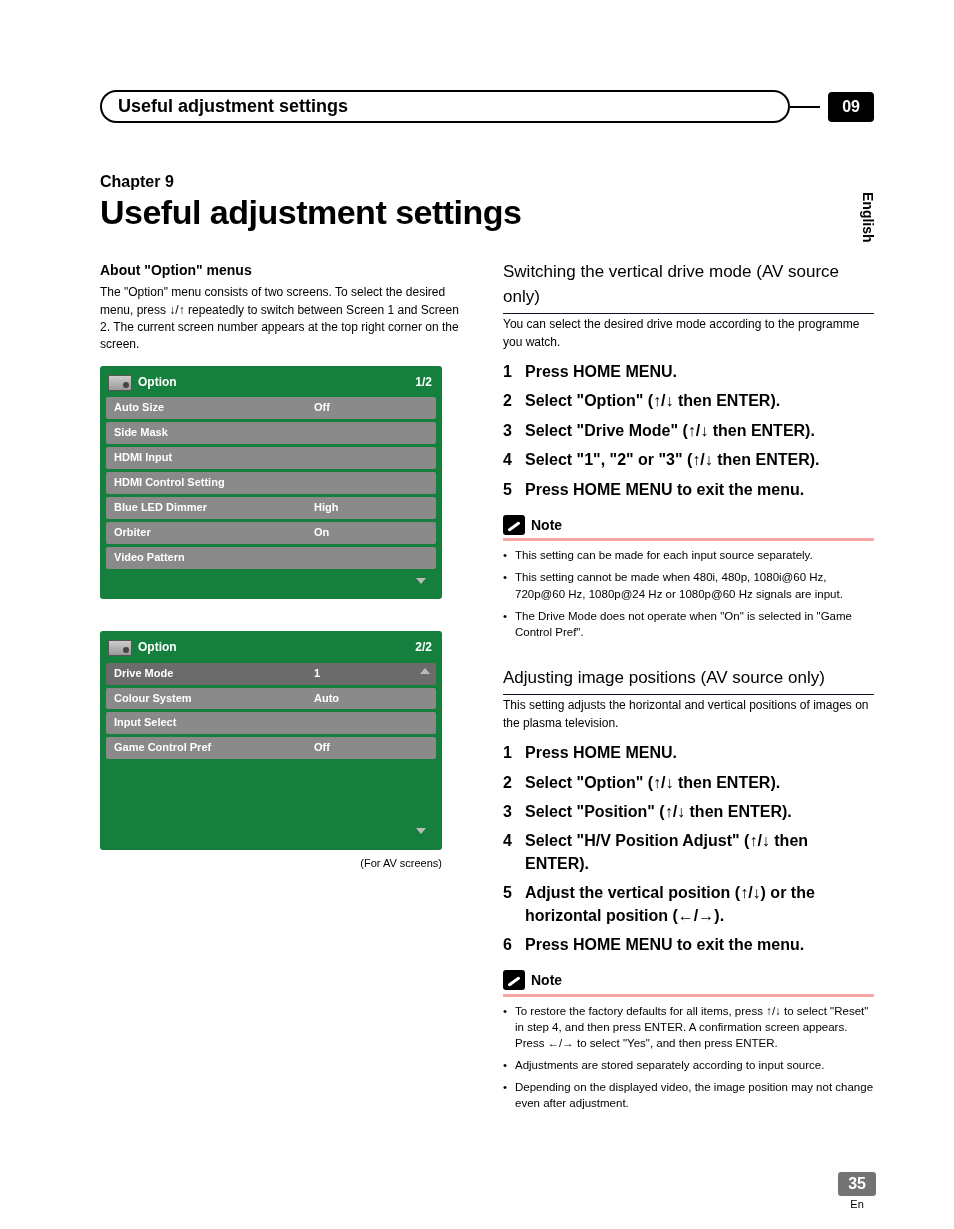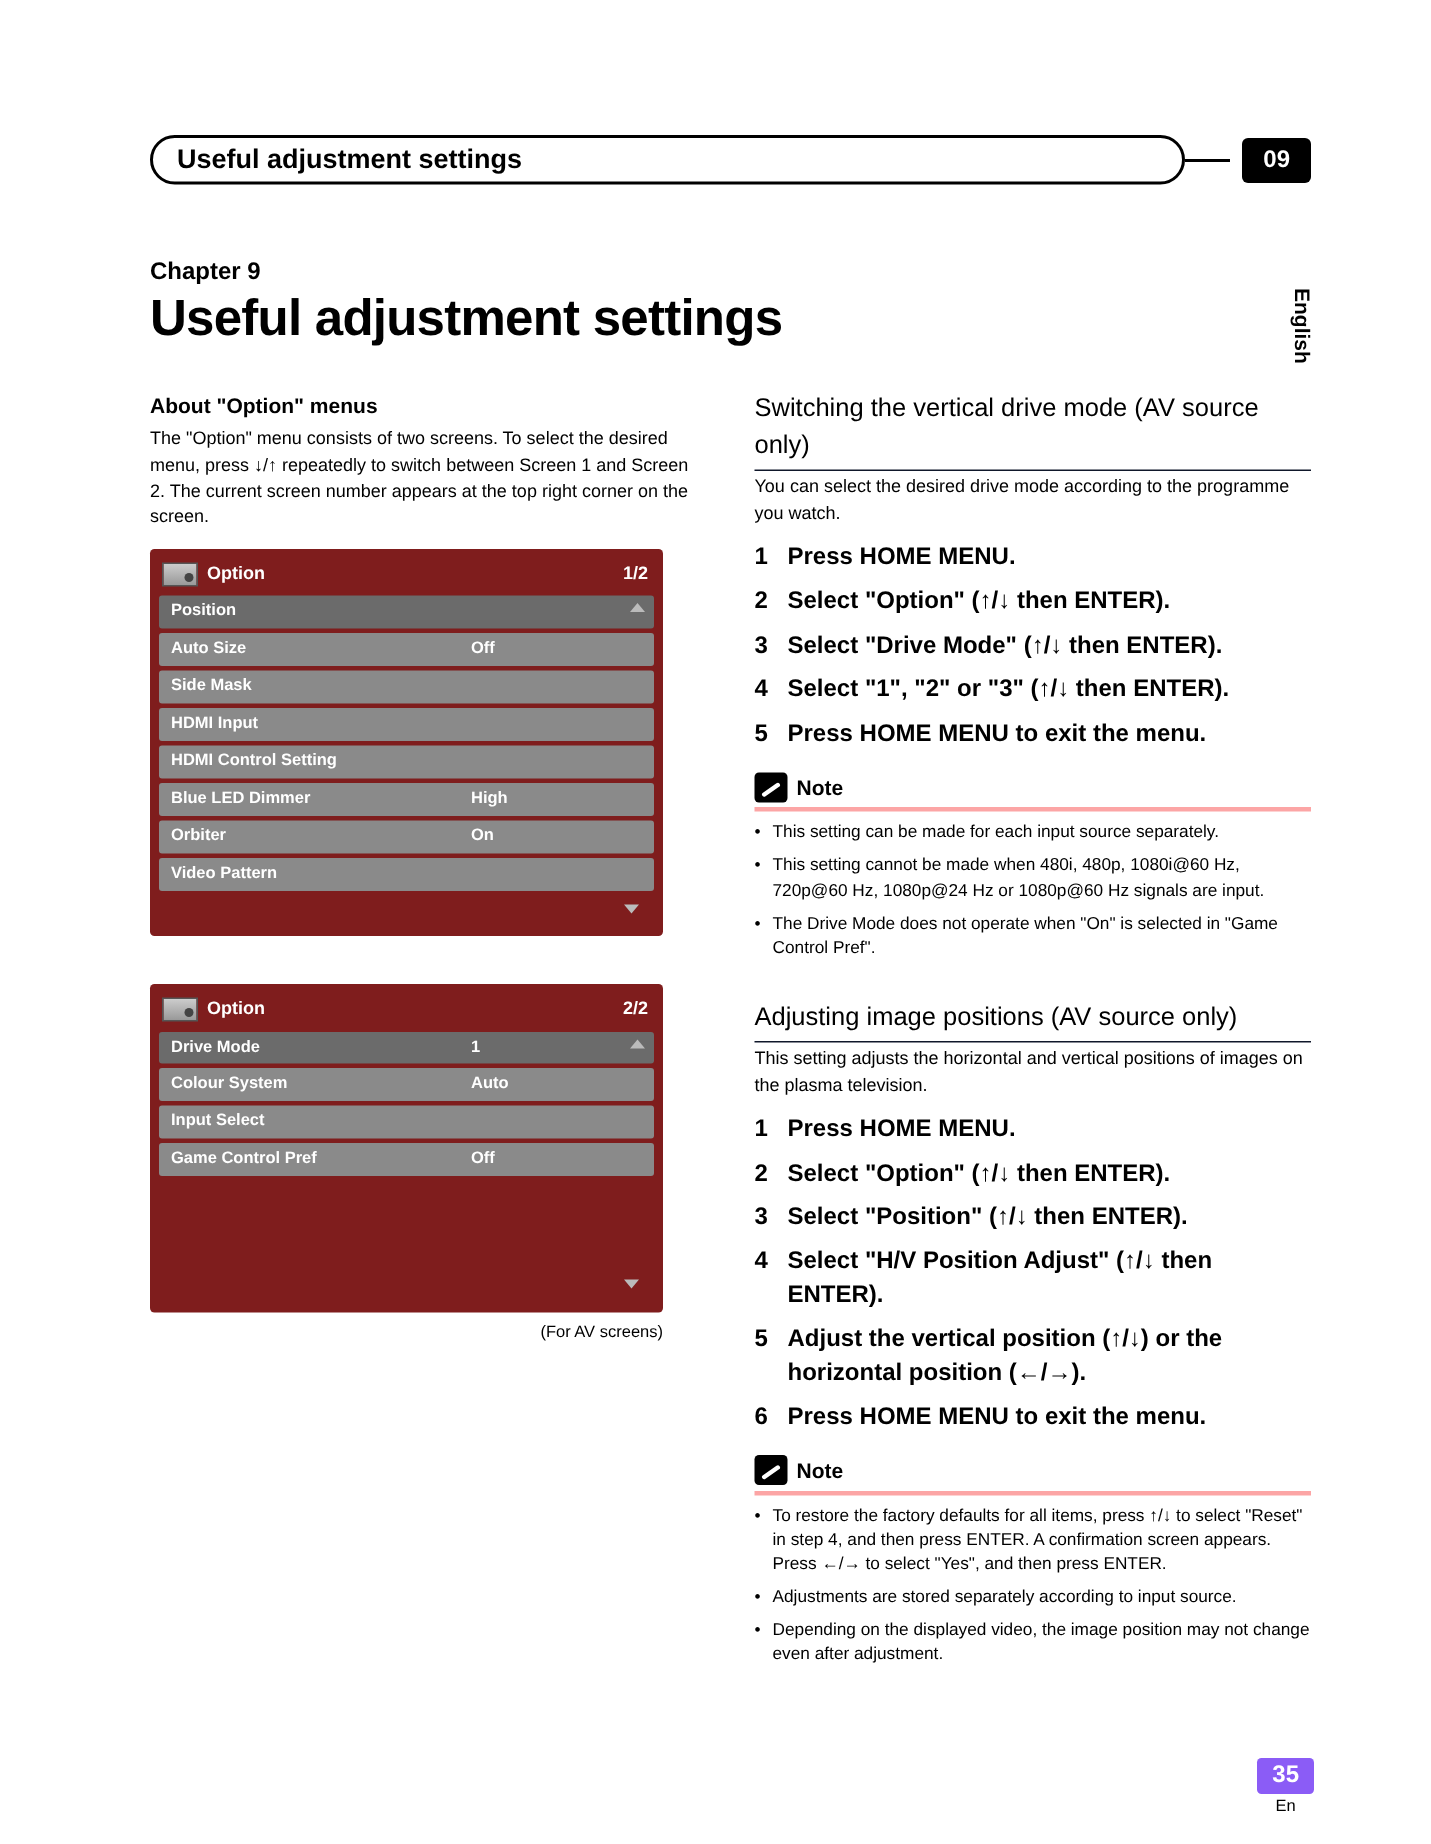--- a/index.html
+++ b/index.html
@@ -77,21 +77,21 @@
     margin: 0 0 4px 0;
   }
   .section-head {
     font-weight: 400;
     font-size: 17px;
     margin: 0 0 2px 0;
     border-bottom: 1px solid #0f172a;
     padding-bottom: 4px;
   }
   .menu-box {
-    background: #7f1d1d;
+    background: #15803d;
     border-radius: 3px;
     padding: 6px 6px 10px 6px;
     margin-top: 12px;
     width: 330px;
     min-height: 150px;
   }
   .menu-header {
     display: flex;
     align-items: center;
     color: #fff;
@@ -222,21 +222,21 @@
     position: absolute;
     left: 0;
   }
   .page-num-block {
     position: absolute;
     right: 78px;
     bottom: 40px;
     text-align: center;
   }
   .page-num {
-    background: #8b5cf6;
+    background: #737373;
     color: #fff;
     font-weight: bold;
     font-size: 16px;
     padding: 3px 10px;
     border-radius: 3px;
     display: inline-block;
   }
   .page-lang {
     font-size: 11px;
     margin-top: 2px;
@@ -264,25 +264,20 @@
     <div class="col">
       <div class="sub-head">About "Option" menus</div>
       <p class="intro-p">The "Option" menu consists of two screens. To select the desired menu, press ↓/↑ repeatedly to switch between Screen 1 and Screen 2. The current screen number appears at the top right corner on the screen.</p>
 
       <div class="menu-box">
         <div class="menu-header">
           <span class="icon"></span>
           <span>Option</span>
           <span class="spacer"></span>
           <span>1/2</span>
-        </div>
-        <div class="menu-row first">
-          <span class="label">Position</span>
-          <span class="val"></span>
-          <span class="tri-up"></span>
         </div>
         <div class="menu-row">
             <span class="label">Auto Size</span>
             <span class="val">Off</span>
           </div>
         <div class="menu-row">
             <span class="label">Side Mask</span>
             <span class="val"></span>
           </div>
         <div class="menu-row">

